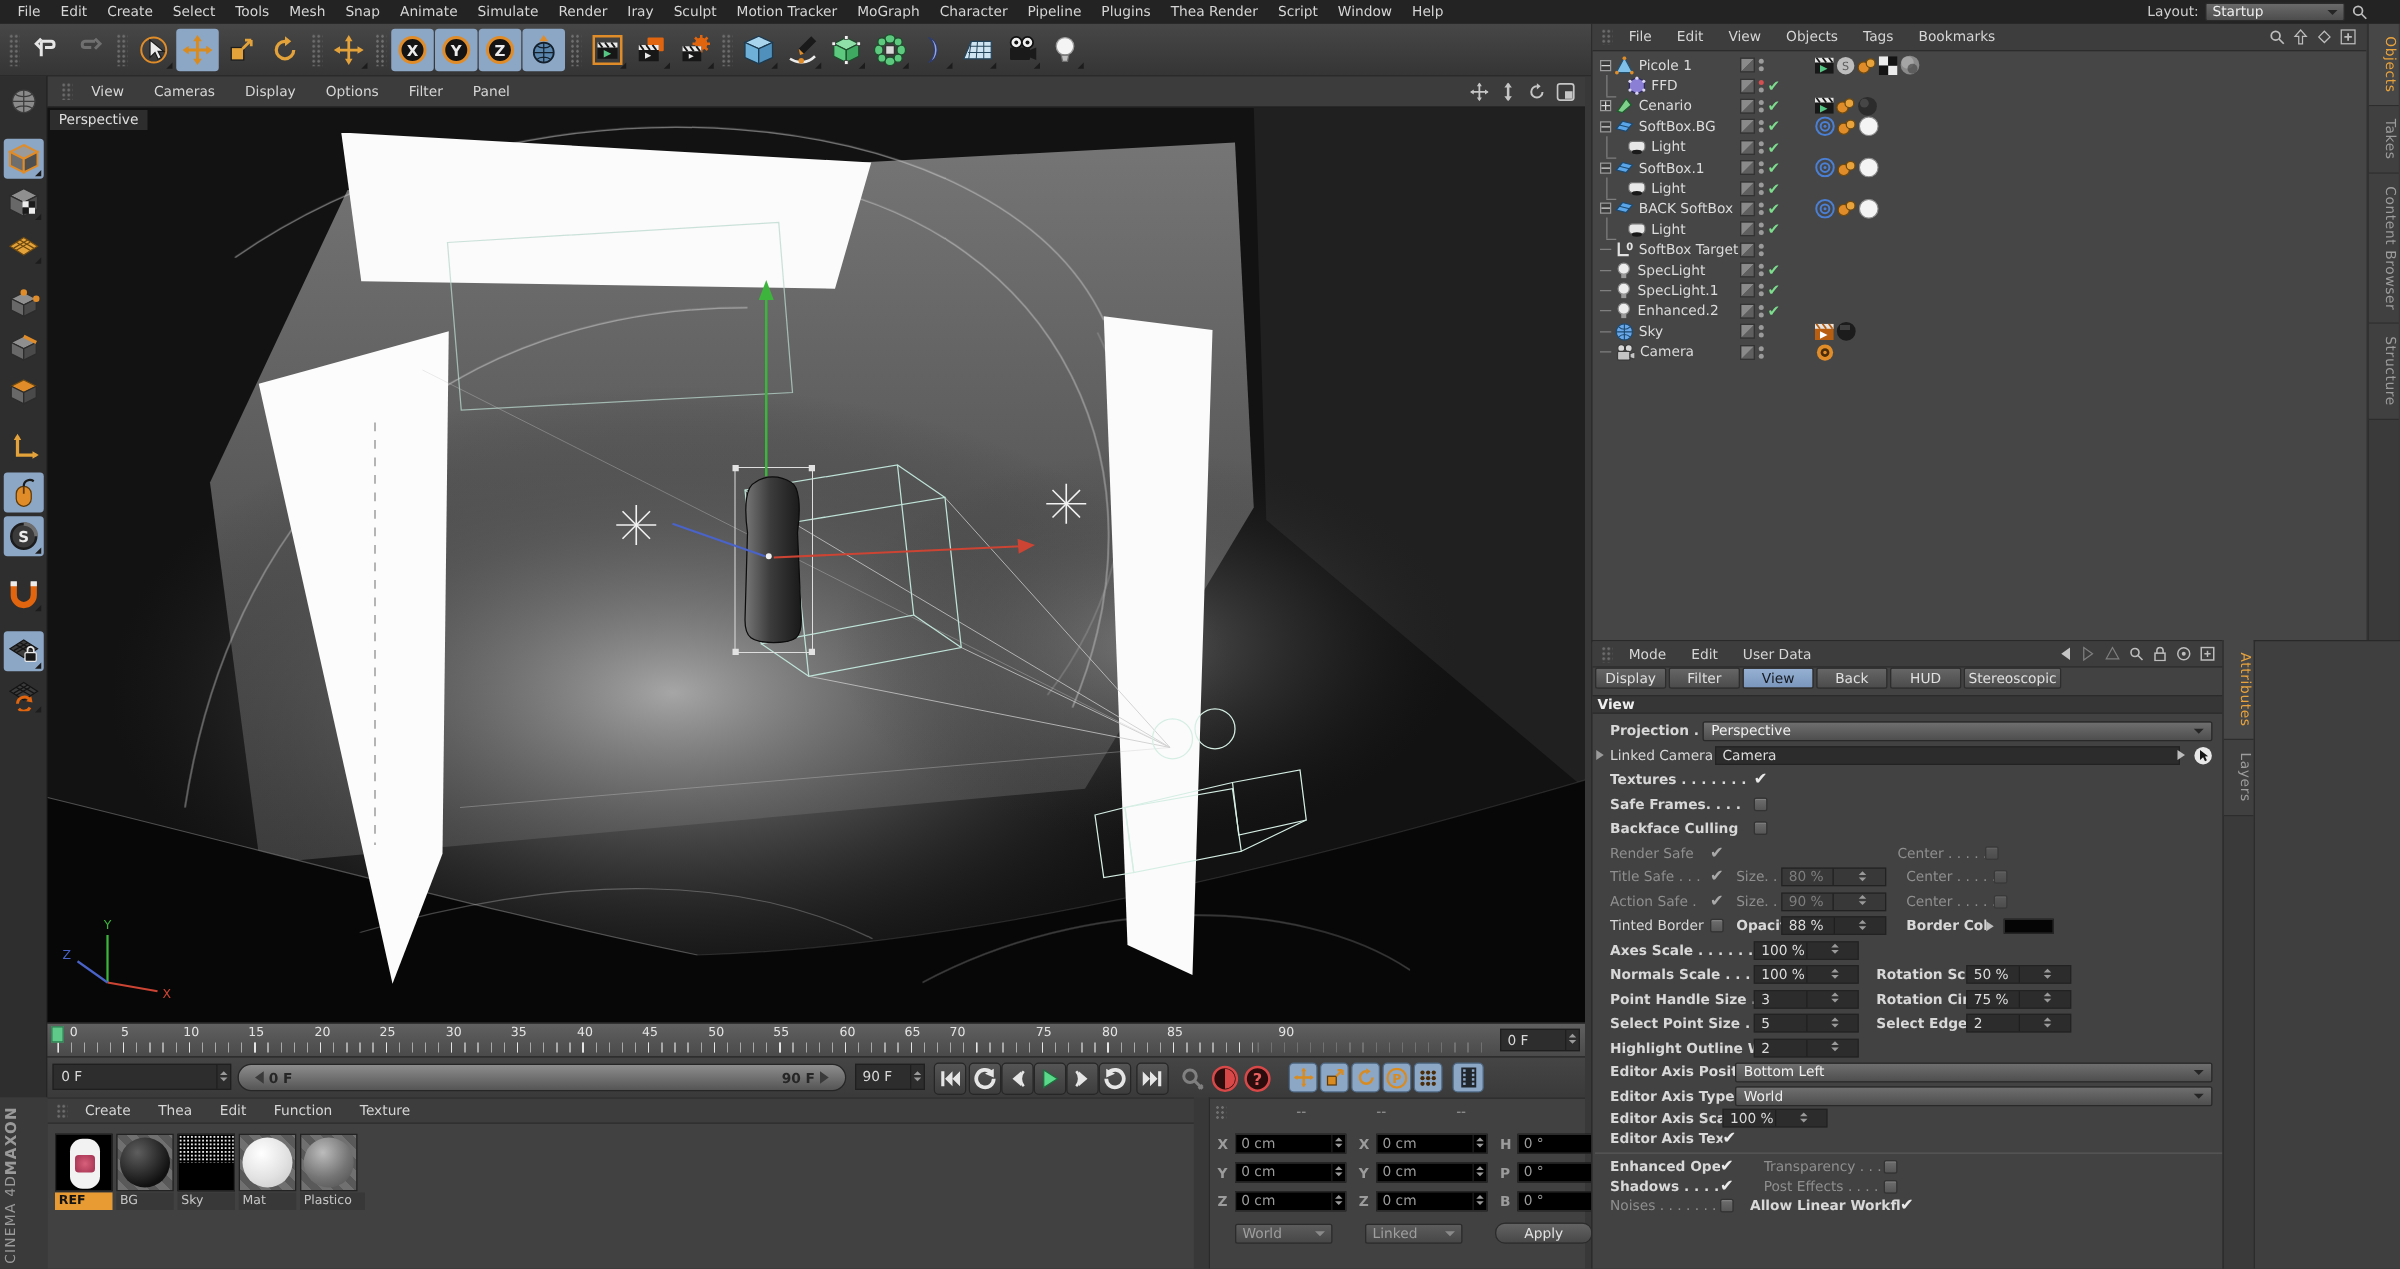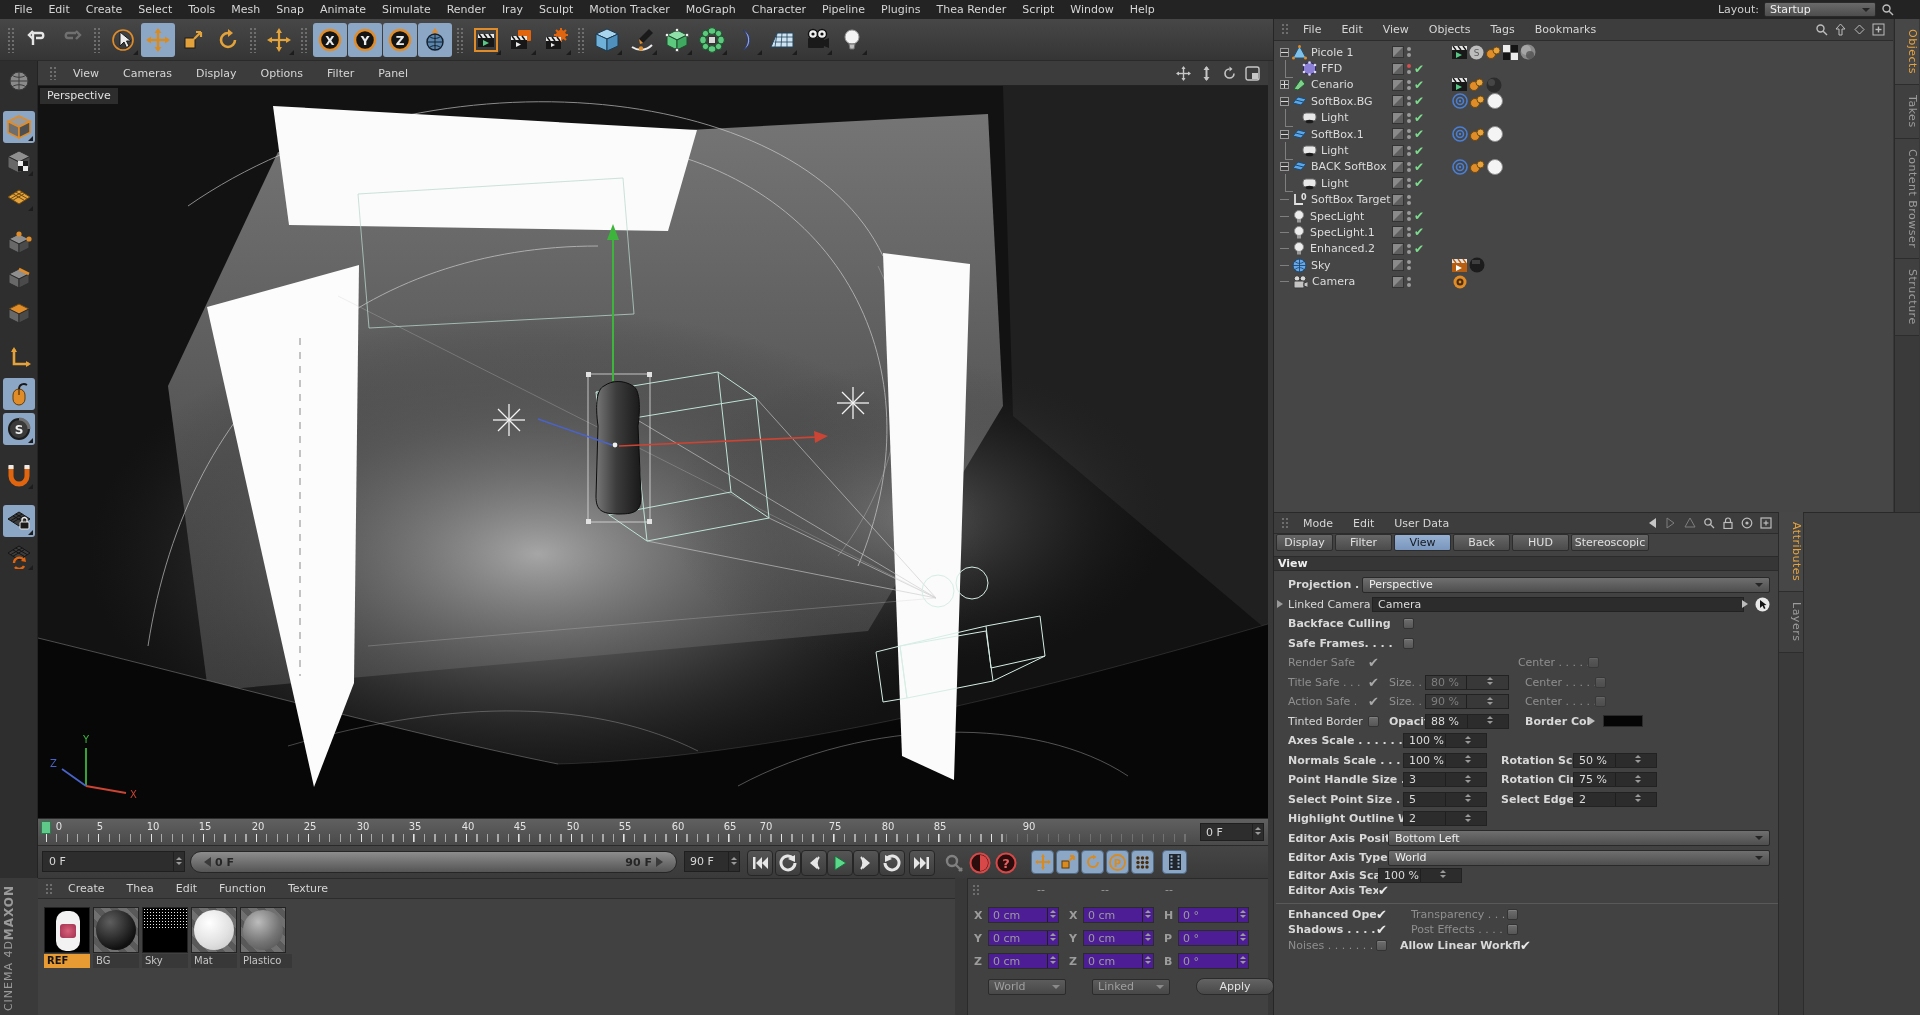--- a/index.html
+++ b/index.html
@@ -57,21 +57,21 @@
   #mat-menu{height:20px;background:#3d3d3d;display:flex;align-items:center;padding-left:4px;border-bottom:1px solid #2c2c2c}
   .matm{padding:0 11px;color:#d6d6d6}
   .mat{position:absolute;top:28px;width:46px}
   .mthumb{width:46px;height:46px;border:1px solid #232323;background:repeating-linear-gradient(45deg,#707070 0 6px,#595959 6px 12px);position:relative;overflow:hidden}
   .sphere{position:absolute;left:2px;top:2px;width:40px;height:40px;border-radius:50%}
   .mlabel{margin-top:1px;height:14px;background:#383838;color:#c6c6c6;font-size:10px;padding:1px 3px;overflow:hidden;white-space:nowrap}
   .mlabel.sel{background:#e89a33;color:#141414;font-weight:bold}
   
   #coords{left:967px;top:878px;width:301px;height:137px;background:#414141;border-top:1px solid #2a2a2a;border-left:1px solid #2a2a2a;position:absolute;color:#9c9c9c}
   .crow{position:absolute;display:flex;align-items:center}
-  .cfield{width:71px;height:16px;background:#4c1d95;border:1px solid #2b2b2b;display:flex;align-items:center;padding-left:4px;color:#9c9c9c}
+  .cfield{width:89px;height:16px;background:#000000;border:1px solid #2b2b2b;display:flex;align-items:flex-start;padding-left:4px;color:#9c9c9c}
   .cdrop{width:78px;height:16px;background:linear-gradient(#5c5c5c,#474747);border:1px solid #2b2b2b;border-radius:2px;display:flex;align-items:center;padding:0 5px;color:#9f9f9f}
   .apply{width:78px;height:17px;border-radius:8px;background:linear-gradient(#636363,#484848);border:1px solid #2b2b2b;color:#e2e2e2;display:flex;align-items:center;justify-content:center}
   
   #objman{left:1273px;top:19px;width:620px;height:493px;background:#464646;border-left:1px solid #262626;position:absolute}
   #obj-menu{height:22px;background:#3d3d3d;display:flex;align-items:center;padding-left:4px;border-bottom:1px solid #2c2c2c}
   .objm{padding:0 10px;color:#d6d6d6}
   #obj-menu .icons{margin-left:auto;display:flex;gap:6px;padding-right:8px}
   #otree{position:absolute;left:0;top:22px;right:5px;bottom:0;padding-top:3px}
   .orow{height:16.4px;display:flex;align-items:center;position:relative;padding-left:6px}
   .olabel{color:#dcdcdc;padding-left:4px;white-space:nowrap}
@@ -1415,25 +1415,29 @@
       <div class="spin" style="flex:1;margin-right:34px">
           <span>Camera</span>
         </div>
       <span style="position:absolute;right:26px" class="tri-r"></span>
       <svg style="position:absolute;right:8px" width="15" height="15" viewBox="0 0 15 15">
           <circle cx="7.5" cy="7.5" r="7" fill="#e8e8e8"></circle>
           <path d="M5,3 L5,11 L7.5,8.8 L9,12 L10.5,11.2 L9,8.2 L11.5,8Z" fill="#141414"></path>
         </svg>
     </div>
     <div class="arow">
-      <span class="alabel">Backface Culling</span>
-      <span class="cb"></span>
+      <span class="alabel">Textures . . . . . . .</span>
+      <span class="chk2"></span>
     </div>
     <div class="arow">
       <span class="alabel">Safe Frames. . . .</span>
+      <span class="cb"></span>
+    </div>
+    <div class="arow">
+      <span class="alabel">Backface Culling</span>
       <span class="cb"></span>
     </div>
     <div class="arow">
       <span class="alabel dim" style="width:80px">Render Safe</span>
       <span class="chk2 dm"></span>
       <span class="alabel dim" style="width:70px;margin-left:139px">Center . . . . . . .</span>
       <span class="cb" style="opacity:.55"></span>
     </div>
     <div class="arow">
       <span class="alabel dim" style="width:80px">Title Safe . . .</span>

